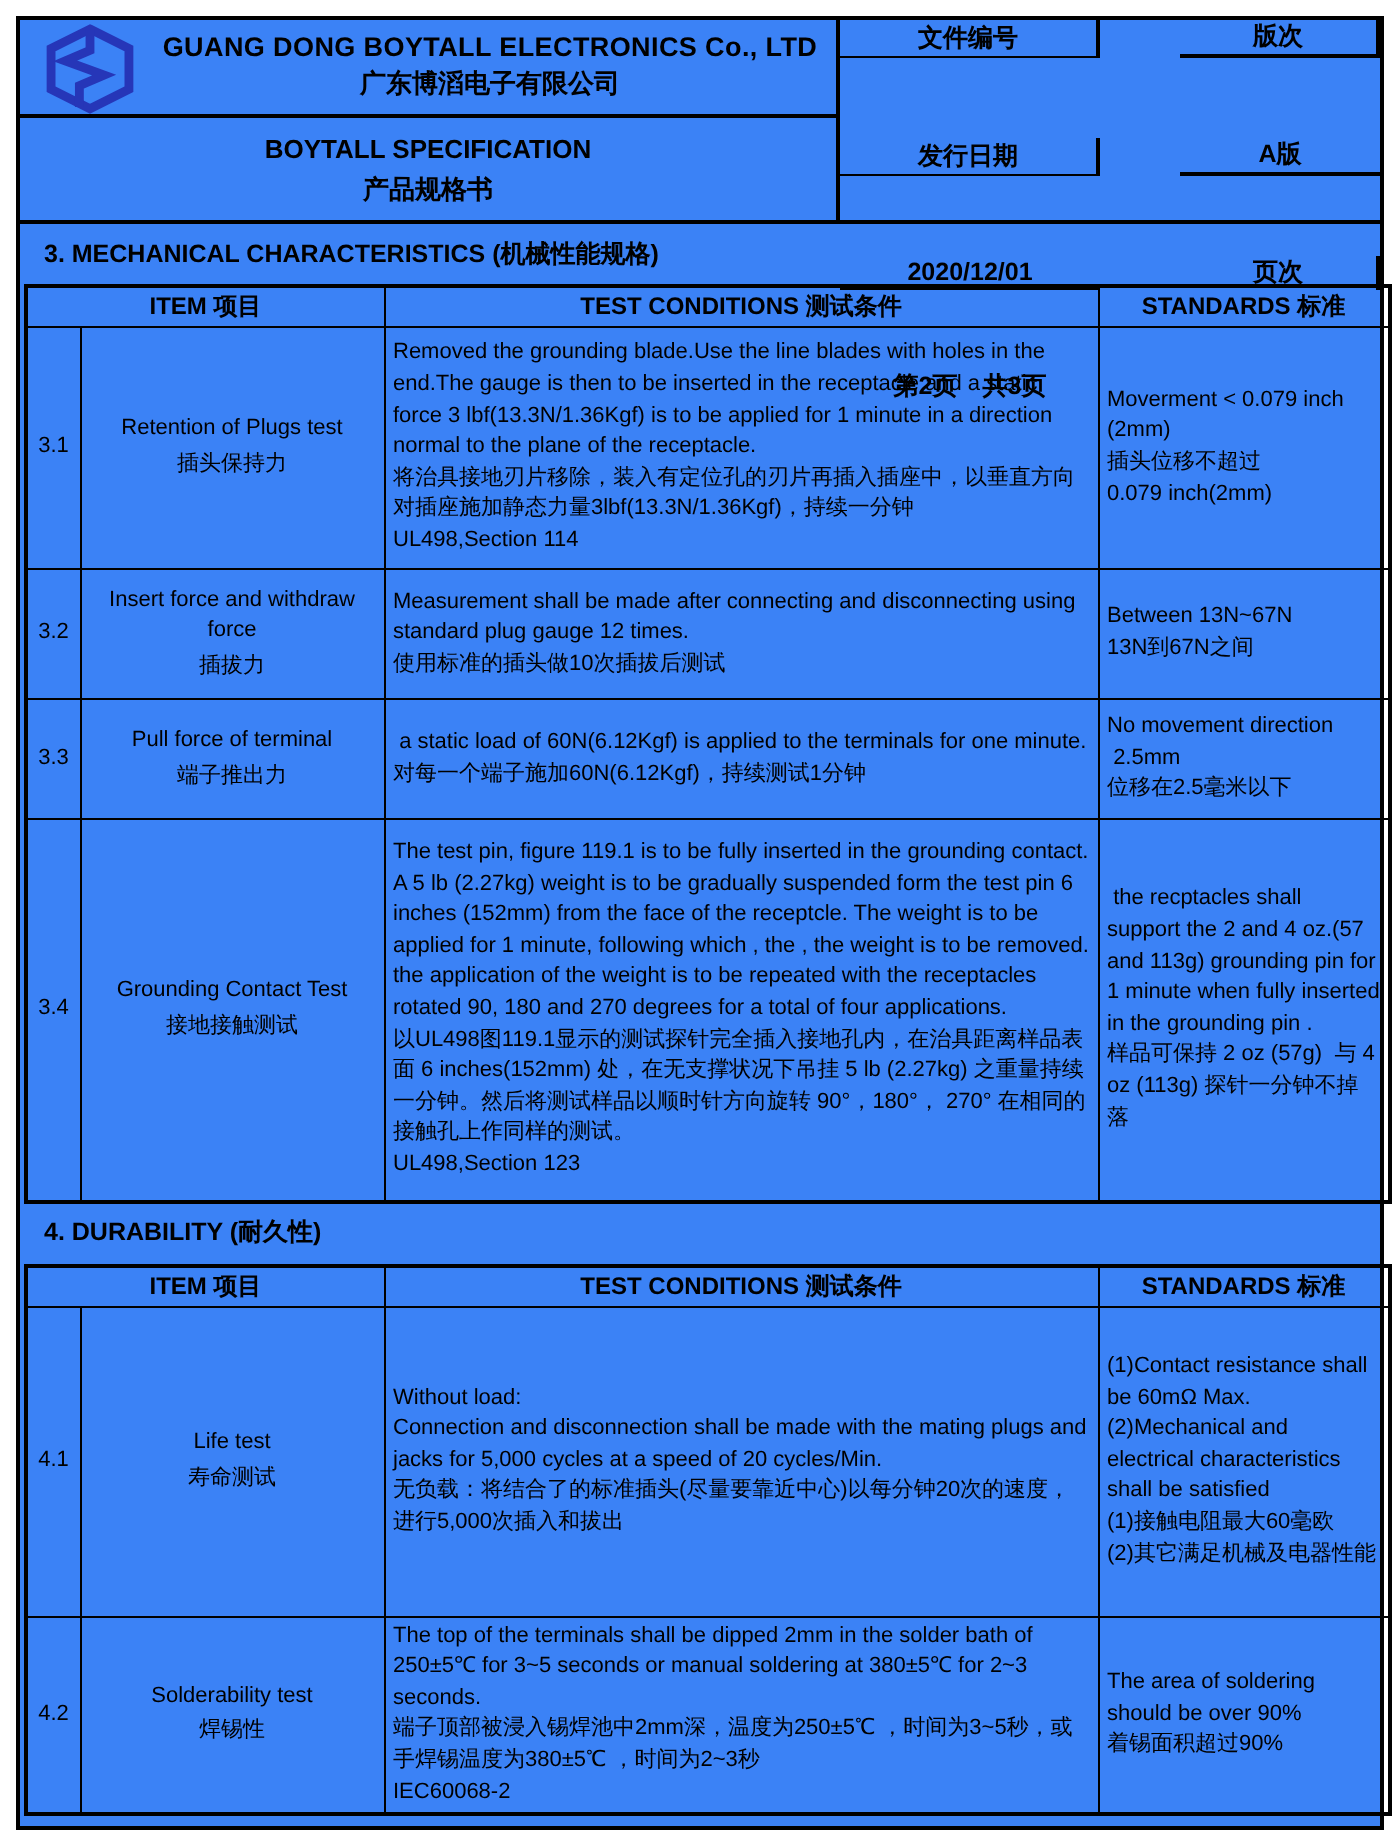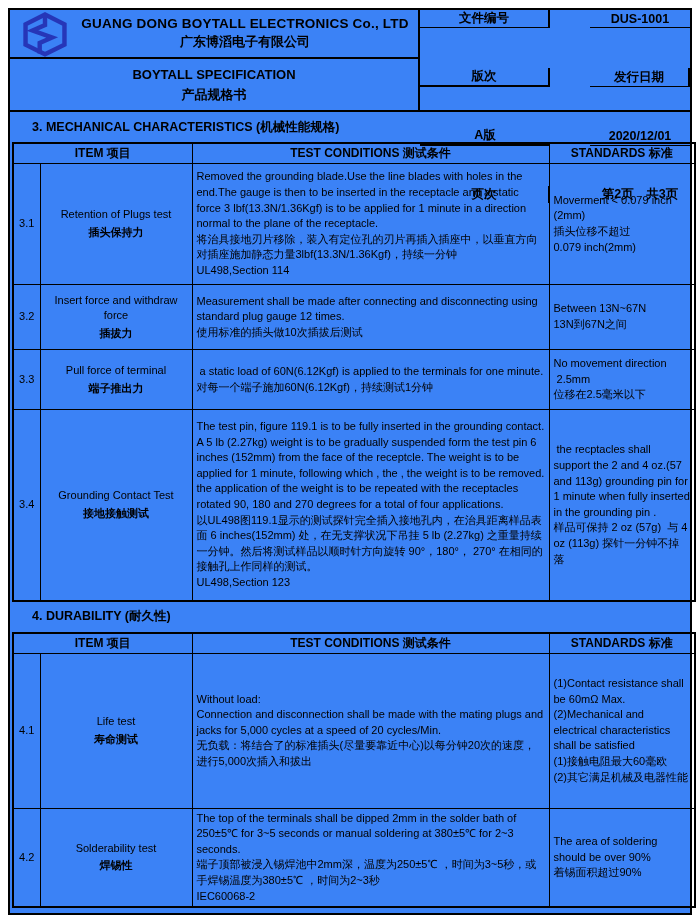--- a/index.html
+++ b/index.html
@@ -15,35 +15,35 @@
   .company-cn{font-weight:bold;font-size:13px;margin-top:2px;}
   .hdr-doc-title{flex:1;display:flex;flex-direction:column;justify-content:center;text-align:center;font-weight:bold;font-size:13px;line-height:1.5;}
   .logo{width:54px;height:46px;display:inline-block;flex:0 0 54px;}
   .hdr-right{flex:1;display:grid;grid-template-columns:130px 1fr;grid-auto-rows:1fr;gap:40px;}
   .hdr-right .cell{display:flex;align-items:center;justify-content:center;font-weight:bold;font-size:12.5px;border-bottom:1px solid #000;box-sizing:border-box;}
   .hdr-right .lbl{border-right:2px solid #000;}
   .hdr-right .r2{border-bottom:2px solid #000;}
   .hdr-right .r4{border-bottom:none;}
 
   
-  .sec-title{flex:0 0 auto;display:flex;align-items:center;height:30px;padding-left:22px;font-weight:bold;font-size:12.5px;}
+  .sec-title{flex:0 0 auto;display:flex;align-items:center;height:30px;padding-left:12px;font-weight:bold;font-size:12.5px;}
 
   
   .tbl-wrap{padding:0 2px;}
   table.spec{width:100%;border-collapse:collapse;border:2px solid #000;table-layout:fixed;}
   table.spec th,table.spec td{border:1px solid #000;padding:2px 4px;font-size:11px;line-height:1.42;box-sizing:border-box;vertical-align:middle;}
   table.spec thead th{height:20px;font-weight:bold;font-size:12px;text-align:center;padding:1px 2px;border-bottom:1.5px solid #000;}
   col.c-no{width:27px;}
   col.c-item{width:152px;}
   col.c-cond{width:357px;}
   col.c-std{width:146px;}
   td.no{text-align:center;font-size:11.5px;}
   td.item{text-align:center;}
   td.item .en{font-size:11px;}
-  td.item .cn{font-size:11px;margin-top:2px;font-weight:bold;}
+  td.item .cn{font-size:11px;margin-top:2px;}
   .pre{white-space:pre-wrap;word-wrap:break-word;text-align:left;}
   .gap{flex:1;}
 </style>
 </head>
 <body>
 
 <div class="sheet">
 
   <div class="hdr">
     <div class="hdr-left">
@@ -61,21 +61,20 @@
           <div class="company-cn">广东博滔电子有限公司</div>
         </div>
       </div>
       <div class="hdr-doc-title">
         <div>BOYTALL SPECIFICATION</div>
         <div>产品规格书</div>
       </div>
     </div>
     <div class="hdr-right">
       <div class="cell lbl r1">文件编号</div>
-      <div class="cell val r1">DUS-1001</div>
       <div class="cell lbl r2">版次</div>
       <div class="cell lbl r3">发行日期</div>
       <div class="cell val r2">A版</div>
       <div class="cell val r3">2020/12/01</div>
       <div class="cell lbl r4">页次</div>
       <div class="cell val r4">第2页　共3页</div>
     </div>
   </div>
 
   <div class="sec-title">3. MECHANICAL CHARACTERISTICS (机械性能规格)</div>

